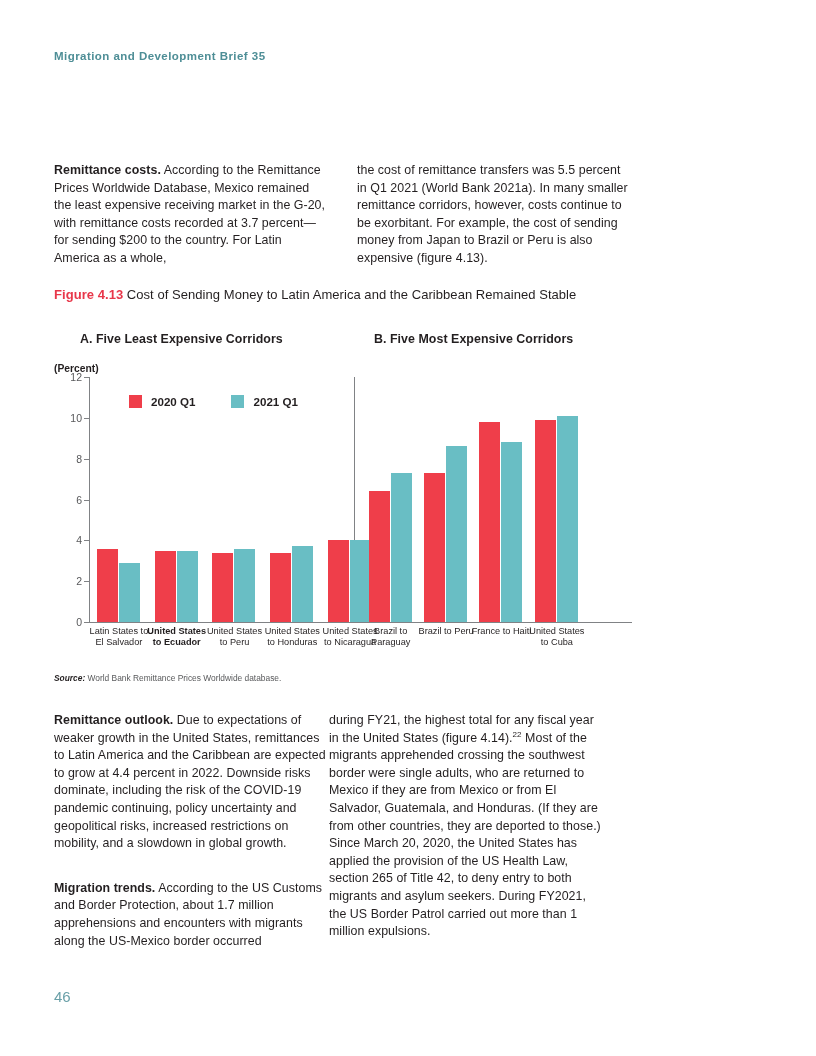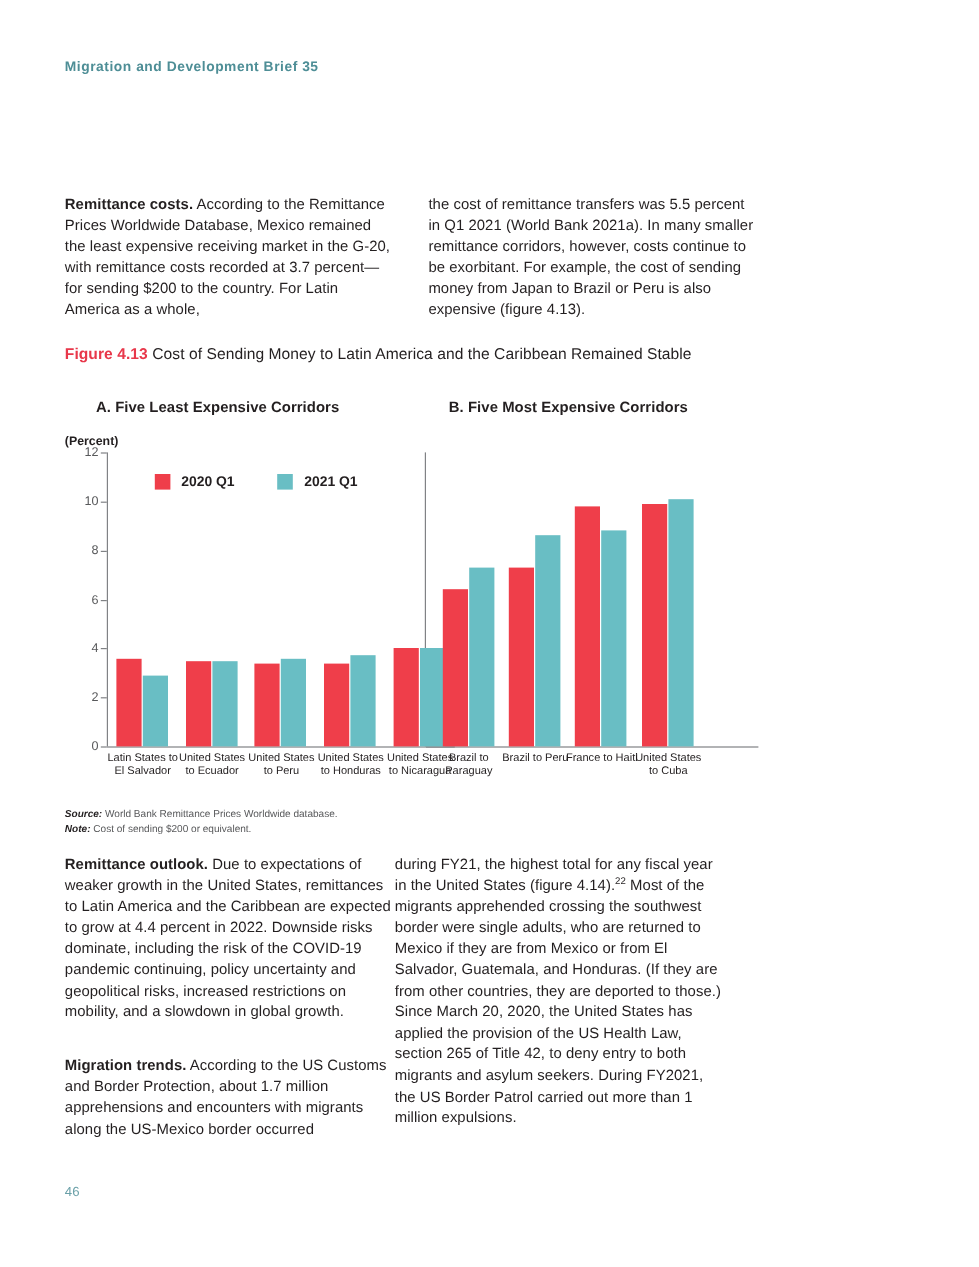--- a/index.html
+++ b/index.html
@@ -96,21 +96,21 @@
 
   
   .cols2{position:absolute;left:54px;top:712px;width:578px;
          display:flex;}
 
   sup{font-size:8px;vertical-align:super;line-height:0;}
 
   
   .folio{
     position:absolute;left:54px;top:988px;
-    font-size:11px;color:#6aa0a8;
+    font-size:15px;color:#6aa0a8;
   }
 </style>
 </head>
 <body>
 
 <div class="page">
 
   <div class="runhead">Migration and Development Brief 35</div>
 
   <div class="cols">
@@ -159,21 +159,21 @@
 
       <div class="plotA" id="plotA">
           <div class="group" style="left: 0px; width: 57.8px;">
             <div class="bar y2020" style="height: 73.5px; left: 6.9px;"></div>
             <div class="bar y2021" style="height: 59.2083px; left: 28.9px;"></div>
             <div class="catlabel" style="left: -2.1px;">Latin States to El Salvador</div>
           </div>
           <div class="group" style="left: 57.8px; width: 57.8px;">
             <div class="bar y2020" style="height: 71.4583px; left: 6.9px;"></div>
             <div class="bar y2021" style="height: 71.4583px; left: 28.9px;"></div>
-            <div class="catlabel" style="left: -2.1px;">United States to Ecuador</div>
+            <div class="catlabel" style="left: -2.1px; font-weight: bold;">United States to Ecuador</div>
           </div>
           <div class="group" style="left: 115.6px; width: 57.8px;">
             <div class="bar y2020" style="height: 69.4167px; left: 6.9px;"></div>
             <div class="bar y2021" style="height: 73.5px; left: 28.9px;"></div>
             <div class="catlabel" style="left: -2.1px;">United States to Peru</div>
           </div>
           <div class="group" style="left: 173.4px; width: 57.8px;">
             <div class="bar y2020" style="height: 69.4167px; left: 6.9px;"></div>
             <div class="bar y2021" style="height: 75.5417px; left: 28.9px;"></div>
             <div class="catlabel" style="left: -2.1px;">United States to Honduras</div>
@@ -212,21 +212,20 @@
         <span>2020 Q1</span>
         <span class="gap"></span>
         <span class="swatch sw2021"></span>
         <span>2021 Q1</span>
       </div>
     </div>
   </div>
 
   <div class="srcnote">
     <div><i>Source:</i><span> World Bank Remittance Prices Worldwide database.</span></div>
-    <div><i>Note:</i><span> Cost of sending $200 or equivalent.</span></div>
   </div>
 
   <div class="cols2">
     <div class="col">
       <p><b>Remittance outlook.</b><span> Due to expectations of weaker growth in the United States, remittances to Latin America and the Caribbean are expected to grow at 4.4 percent in 2022. Downside risks dominate, including the risk of the COVID-19 pandemic continuing, policy uncertainty and geopolitical risks, increased restrictions on mobility, and a slowdown in global growth.</span></p>
       <p><b>Migration trends.</b><span> According to the US Customs and Border Protection, about 1.7 million apprehensions and encounters with migrants along the US-Mexico border occurred</span></p>
     </div>
     <div class="col">
       <p><span>during FY21, the highest total for any fiscal year in the United States (figure 4.14).</span><sup>22</sup><span> Most of the migrants apprehended crossing the southwest border were single adults, who are returned to Mexico if they are from Mexico or from El Salvador, Guatemala, and Honduras. (If they are from other countries, they are deported to those.) Since March 20, 2020, the United States has applied the provision of the US Health Law, section 265 of Title 42, to deny entry to both migrants and asylum seekers. During FY2021, the US Border Patrol carried out more than 1 million expulsions.</span></p>
     </div>

